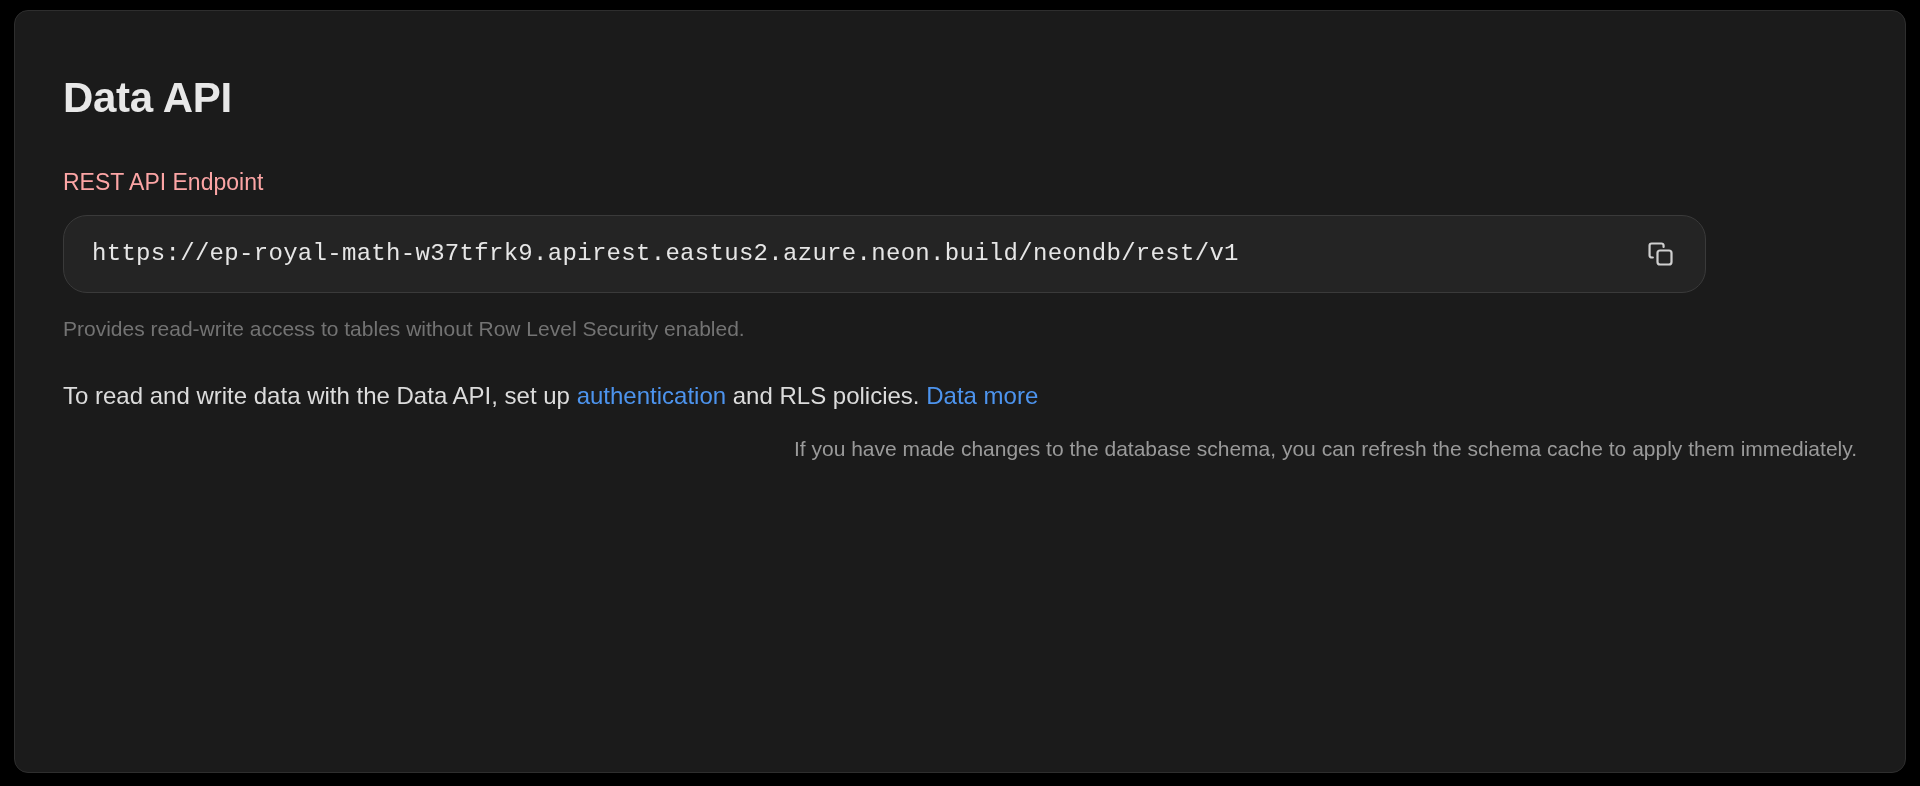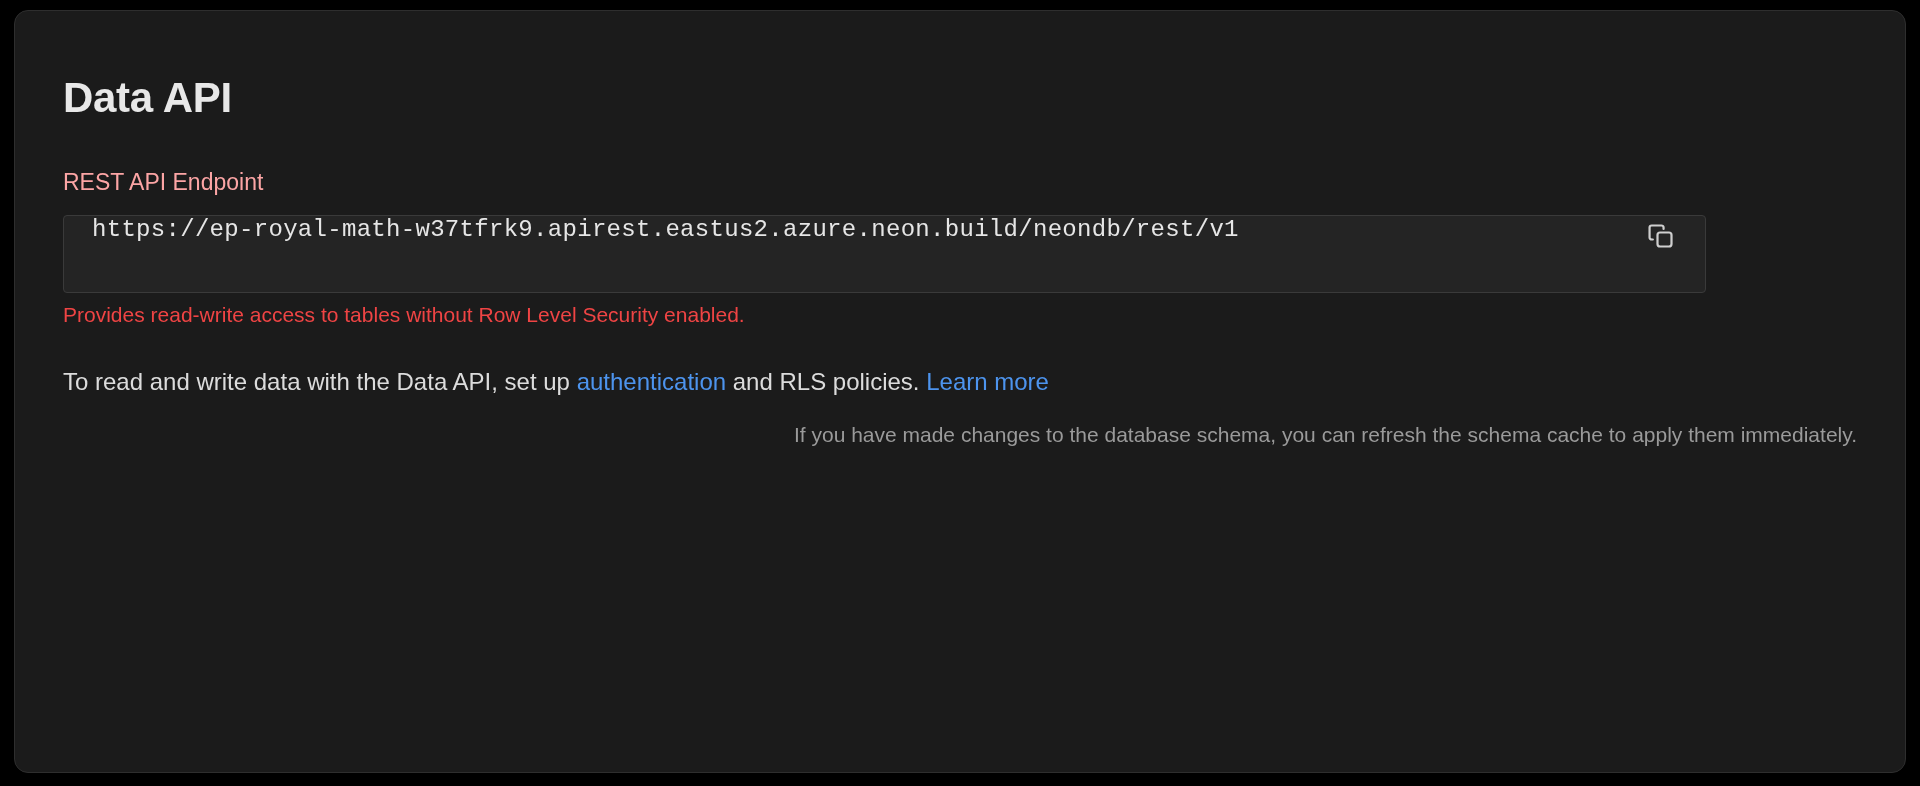--- a/index.html
+++ b/index.html
@@ -59,23 +59,23 @@
   }
 
   
   .endpoint-wrap {
     position: relative;
     margin-top: 18px;
     width: 1643px;
     height: 78px;
     background: #242424;
     border: 1px solid #3a3a3a;
-    border-radius: 4px;
+    border-radius: 24px;
     display: flex;
-    align-items: flex-start;
+    align-items: center;
     padding: 0 24px 0 28px;
   }
 
   .endpoint-value {
     flex: 1 1 auto;
     font-family: "Liberation Mono", "DejaVu Sans Mono", monospace;
     font-size: 24px;
     color: #e6e6e6;
     letter-spacing: 0.3px;
     white-space: nowrap;
@@ -95,22 +95,22 @@
     background: transparent;
     border: none;
     cursor: pointer;
     margin-left: 14px;
   }
   .copy-btn svg { display: block; }
 
   
   .helper-text {
     font-size: 21px;
-    color: #ef4444;
-    margin-top: 8px;
+    color: #737373;
+    margin-top: 22px;
     line-height: 1.3;
   }
 
   
   .rls-paragraph {
     font-size: 24px;
     color: #dcdcdc;
     margin-top: 38px;
     line-height: 1.3;
   }
@@ -164,20 +164,20 @@
             <rect x="9" y="9" width="12" height="12" rx="2.2"></rect>
             <path d="M5 15H4a1.8 1.8 0 0 1-1.8-1.8V4.8A1.8 1.8 0 0 1 4 3h8.4A1.8 1.8 0 0 1 14.2 4.8V6"></path>
           </svg>
         </span>
       </button>
     </div>
 
     <p class="helper-text">Provides read-write access to tables without Row Level Security enabled.</p>
 
     <p class="rls-paragraph">
-      <span>To read and write data with the Data API, set up </span><a class="link" href="#">authentication</a><span> and RLS policies. </span><a class="link" href="#">Learn more</a>
+      <span>To read and write data with the Data API, set up </span><a class="link" href="#">authentication</a><span> and RLS policies. </span><a class="link" href="#">Data more</a>
     </p>
 
 
     <p class="footer-note">If you have made changes to the database schema, you can refresh the schema cache to apply them immediately.</p>
 
   </div>
 </div>
 
 </body></html>

